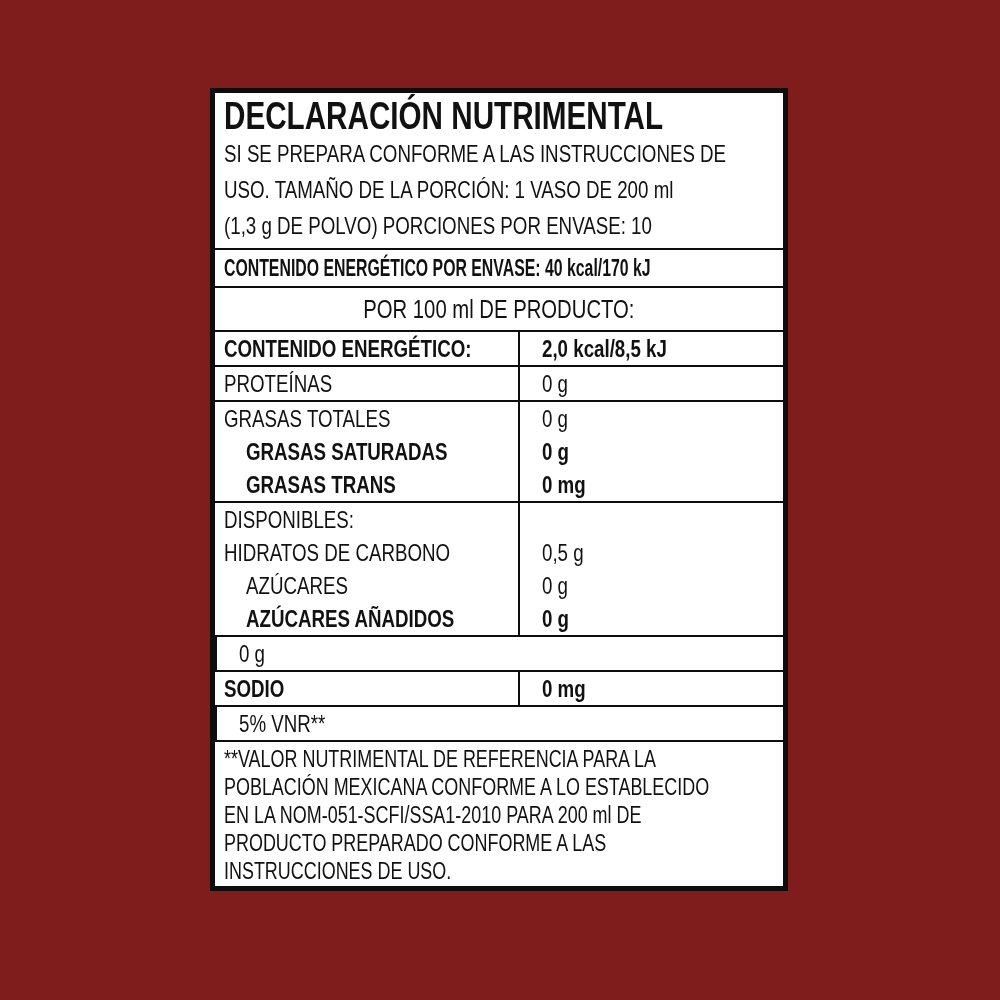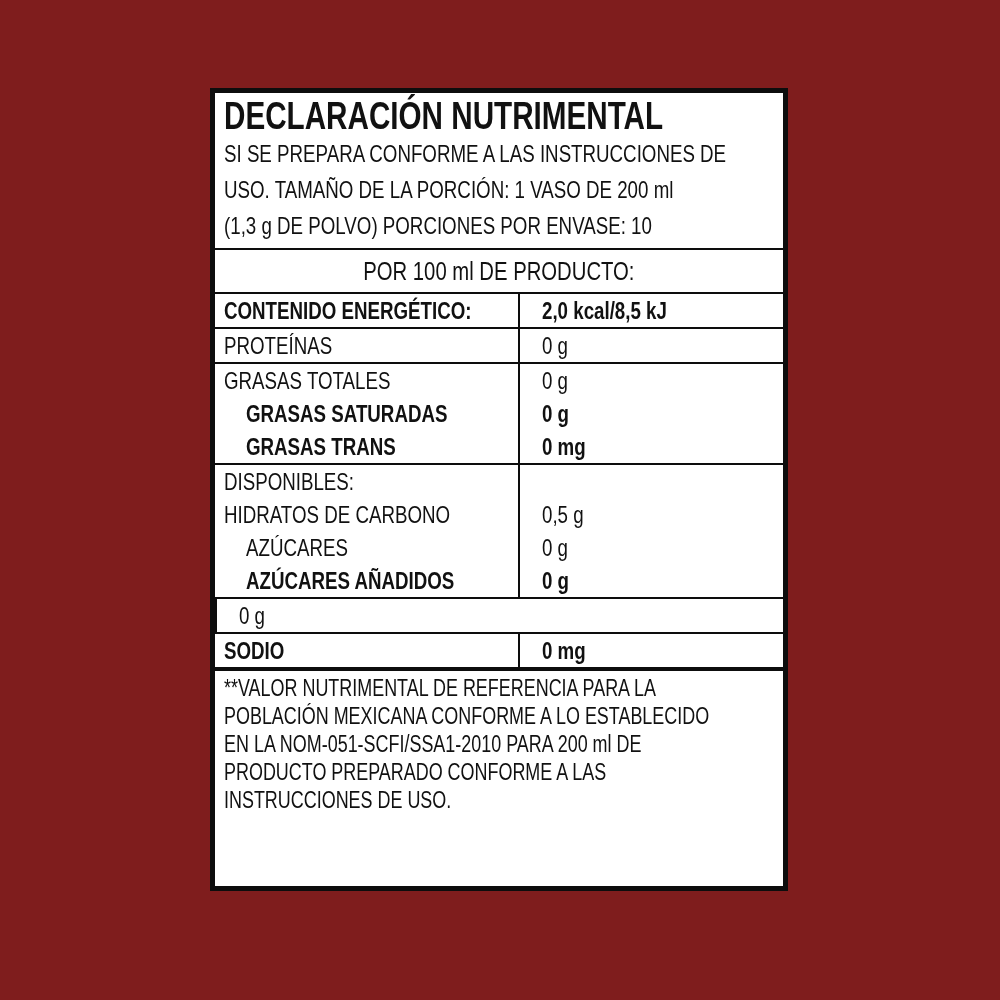--- a/index.html
+++ b/index.html
@@ -98,20 +98,23 @@
         <span class="cond">SI SE PREPARA CONFORME A LAS INSTRUCCIONES DE</span>
       </div>
       <div class="intro-line">
         <span class="cond">USO. TAMAÑO DE LA PORCIÓN: 1 VASO DE 200 ml</span>
       </div>
       <div class="intro-line">
         <span class="cond">(1,3 g DE POLVO) PORCIONES POR ENVASE: 10</span>
       </div>
     </div>
 
+    <div class="energy-envase sec-border">
+      <span class="cond-xtra">CONTENIDO ENERGÉTICO POR ENVASE: 40 kcal/170 kJ</span>
+    </div>
 
     <div class="per100 sec-border">
       <span class="cond-center">POR 100 ml DE PRODUCTO:</span>
     </div>
 
     <div class="ntable sec-border">
 
       <div class="rowwrap">
         <div class="trow">
           <div class="cell-l b"><span class="cond">CONTENIDO ENERGÉTICO:</span></div>
@@ -170,20 +173,21 @@
 
       <div class="rowwrap">
         <div class="trow">
           <div class="cell-l b"><span class="cond">SODIO</span></div>
           <div class="cell-r b"><span class="cond">0 mg</span></div>
         </div>
       </div>
 
       <div class="rowwrap last">
         <div class="trow">
+          <div class="cell-r"><span class="cond">5% VNR**</span></div>
         </div>
       </div>
 
     </div>
 
     <div class="footnote sec-border">
       <div><span class="cond">**VALOR NUTRIMENTAL DE REFERENCIA PARA LA</span></div>
       <div><span class="cond">POBLACIÓN MEXICANA CONFORME A LO ESTABLECIDO</span></div>
       <div><span class="cond">EN LA NOM-051-SCFI/SSA1-2010 PARA 200 ml DE</span></div>
       <div><span class="cond">PRODUCTO PREPARADO CONFORME A LAS</span></div>

